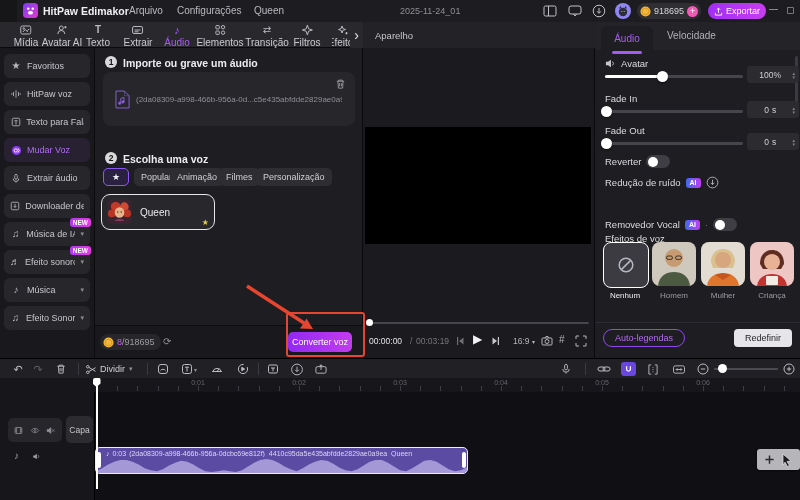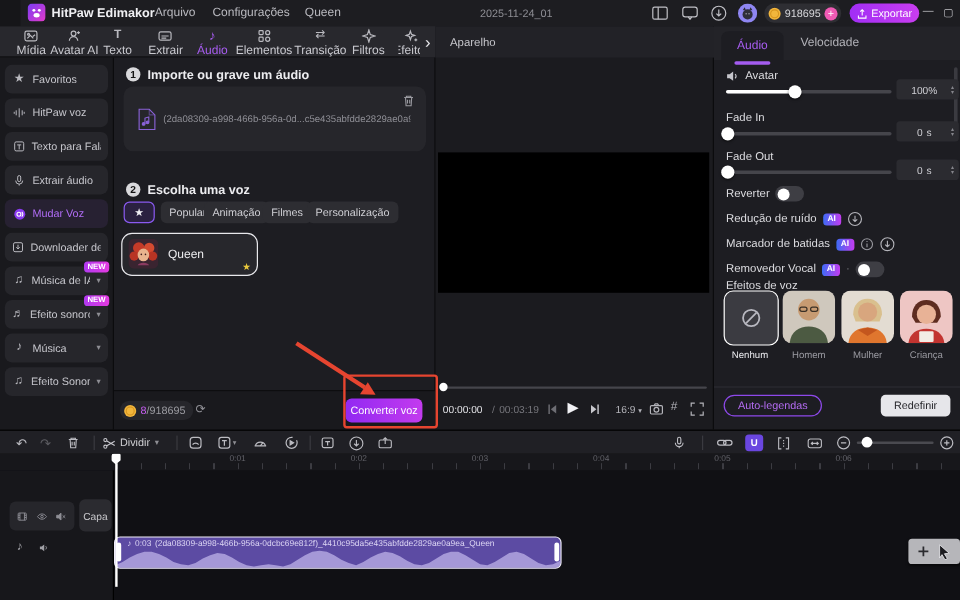--- a/index.html
+++ b/index.html
@@ -198,38 +198,38 @@
     </div>
     <div class="sbitem">
       <span class="sbicon">
           <svg width="10" height="10" viewBox="0 0 12 12" fill="none" stroke="#b9b9bf">
             <rect x="1.5" y="1.5" width="9" height="9" rx="1.5"></rect>
             <path d="M4 4.5h4M6 4.5V9"></path>
           </svg>
         </span>
       <span class="sblabel">Texto para Fala</span>
     </div>
-    <div class="sbitem">
-      <span class="sbicon">
-          <svg width="10" height="11" viewBox="0 0 12 12" fill="none" stroke="#b9b9bf">
-            <rect x="4.5" y="1" width="3" height="6" rx="1.5"></rect>
-            <path d="M2.5 6a3.5 3.5 0 007 0M6 9.5V11"></path>
-          </svg>
-        </span>
-      <span class="sblabel">Extrair áudio</span>
-    </div>
     <div class="sbitem active">
       <span class="sbicon">
           <svg width="11" height="11" viewBox="0 0 12 12">
             <circle cx="6" cy="6" r="5" fill="#8a3af0"></circle>
             <circle cx="5.2" cy="6" r="1.8" fill="none" stroke="#fff"></circle>
             <path d="M7.8 3.8a3 3 0 010 4.4" stroke="#fff" fill="none"></path>
           </svg>
         </span>
       <span class="sblabel">Mudar Voz</span>
+    </div>
+    <div class="sbitem">
+      <span class="sbicon">
+          <svg width="10" height="11" viewBox="0 0 12 12" fill="none" stroke="#b9b9bf">
+            <rect x="4.5" y="1" width="3" height="6" rx="1.5"></rect>
+            <path d="M2.5 6a3.5 3.5 0 007 0M6 9.5V11"></path>
+          </svg>
+        </span>
+      <span class="sblabel">Extrair áudio</span>
     </div>
     <div class="sbitem">
       <span class="sbicon">
           <svg width="10" height="10" viewBox="0 0 12 12" fill="none" stroke="#b9b9bf">
             <rect x="1.5" y="1.5" width="9" height="9" rx="1.5"></rect>
             <path d="M6 3.5v4M4.3 6L6 7.8 7.7 6"></path>
           </svg>
         </span>
       <span class="sblabel">Downloader de...</span>
     </div>
@@ -444,36 +444,20 @@
       <span>Redução de ruído</span>
       <span class="aibadge">AI</span>
       <span>
           <svg width="13" height="13" viewBox="0 0 14 14" fill="none" stroke="#b4b4ba">
             <circle cx="7" cy="7" r="5.8"></circle>
             <path d="M7 4v5M5 7.3L7 9.3l2-2"></path>
           </svg>
         </span>
     </div>
 
-    <div class="insrow" style="top:175px;">
-      <span>Marcador de batidas</span>
-      <span class="aibadge">AI</span>
-      <span>
-          <svg width="11" height="11" viewBox="0 0 12 12" fill="none" stroke="#9a9aa0">
-            <circle cx="6" cy="6" r="5"></circle>
-            <path d="M6 5.3V8.8M6 3.2v.7"></path>
-          </svg>
-        </span>
-      <span>
-          <svg width="13" height="13" viewBox="0 0 14 14" fill="none" stroke="#b4b4ba">
-            <circle cx="7" cy="7" r="5.8"></circle>
-            <path d="M7 4v5M5 7.3L7 9.3l2-2"></path>
-          </svg>
-        </span>
-    </div>
 
     <div class="insrow" style="top:196px;">
       <span>Removedor Vocal</span>
       <span class="aibadge">AI</span>
       <span style="color:#76767c;">·</span>
       <span class="toggle"></span>
     </div>
 
     <div class="insrow" style="top:211px;">
         <span>Efeitos de voz</span>

